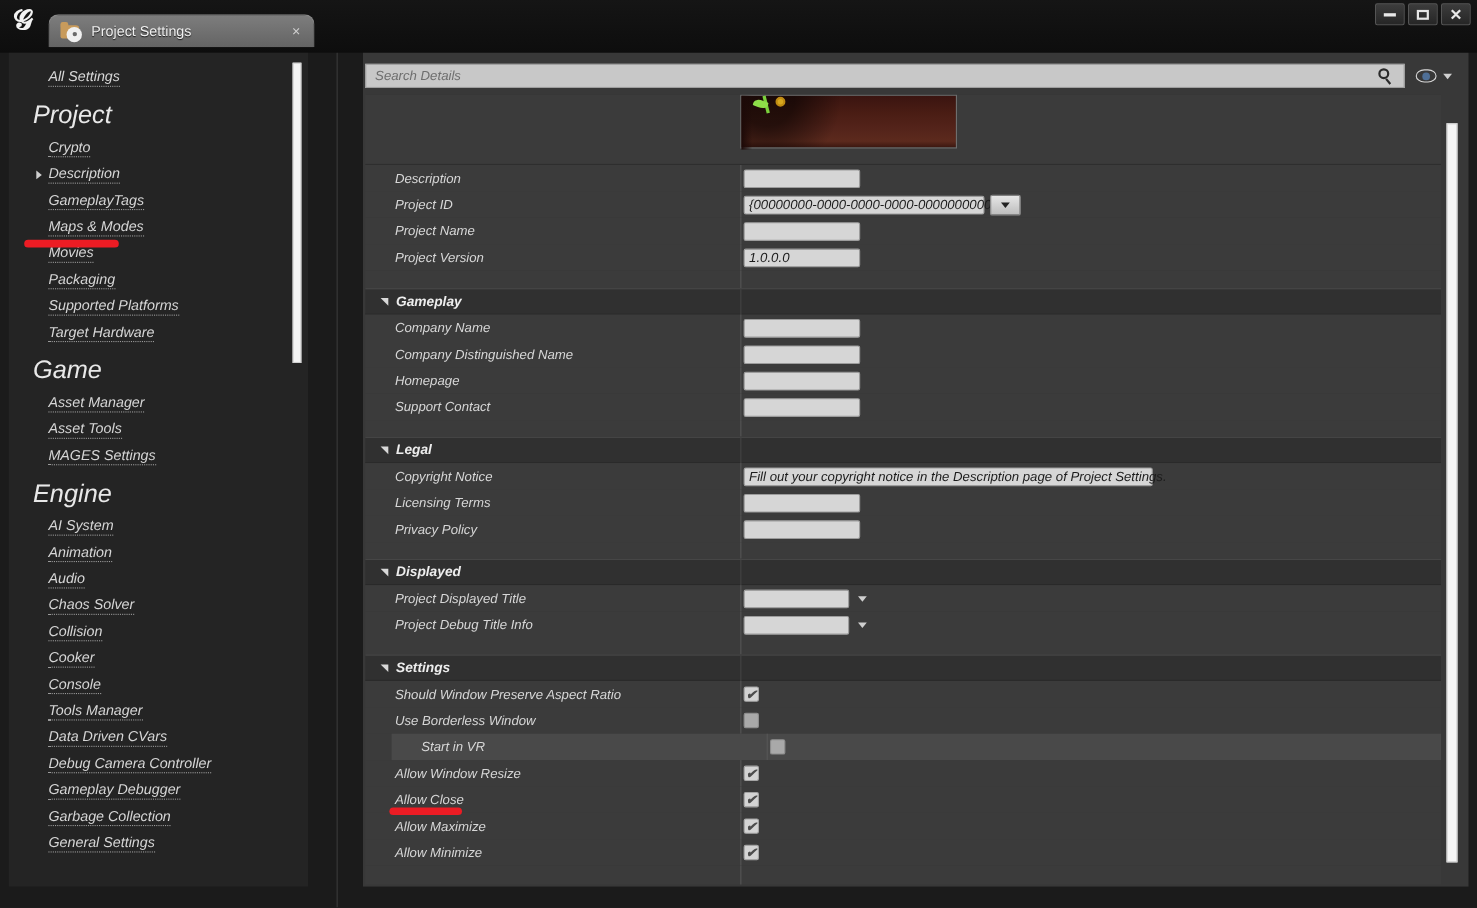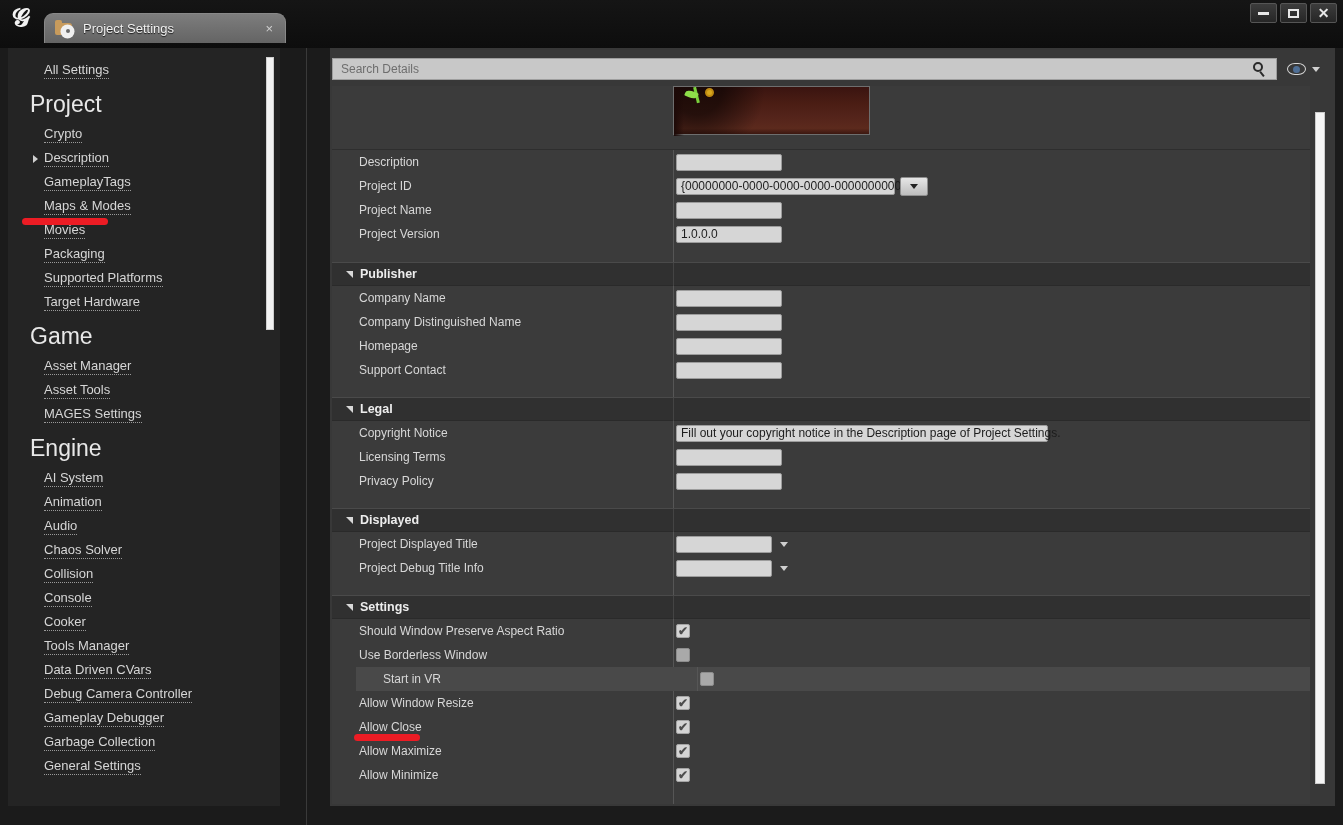--- a/index.html
+++ b/index.html
@@ -93,20 +93,21 @@
   }
   .win-btn .bar { width: 11px; height: 3px; background: #e8e8e8; }
   .win-btn .box { width: 11px; height: 9px; border: 2px solid #e8e8e8; }
   .win-btn .ex  { font-size: 14px; font-weight: bold; line-height: 1; }
 
   
   #content {
     position: absolute; left: 0; top: 48px;
     width: 1343px; height: 777px;
     background: #1b1b1b;
+    font-style: italic;
   }
 
   
   #sidebar {
     position: absolute; left: 8px; top: 0;
     width: 272px; height: 758px;
     background: #242424;
     overflow: hidden;
   }
   #sidebar-inner { position: absolute; left: 0; top: 0; width: 272px; }
@@ -420,22 +421,22 @@
           <div class="nav-group">Game</div>
           <div class="nav-link"><span class="txt">Asset Manager</span></div>
           <div class="nav-link"><span class="txt">Asset Tools</span></div>
           <div class="nav-link"><span class="txt">MAGES Settings</span></div>
           <div class="nav-group">Engine</div>
           <div class="nav-link"><span class="txt">AI System</span></div>
           <div class="nav-link"><span class="txt">Animation</span></div>
           <div class="nav-link"><span class="txt">Audio</span></div>
           <div class="nav-link"><span class="txt">Chaos Solver</span></div>
           <div class="nav-link"><span class="txt">Collision</span></div>
+          <div class="nav-link"><span class="txt">Cooker</span></div>
           <div class="nav-link"><span class="txt">Console</span></div>
-          <div class="nav-link"><span class="txt">Cooker</span></div>
           <div class="nav-link"><span class="txt">Tools Manager</span></div>
           <div class="nav-link"><span class="txt">Data Driven CVars</span></div>
           <div class="nav-link"><span class="txt">Debug Camera Controller</span></div>
           <div class="nav-link"><span class="txt">Gameplay Debugger</span></div>
           <div class="nav-link"><span class="txt">Garbage Collection</span></div>
           <div class="nav-link"><span class="txt">General Settings</span></div>
         </div>
       <div id="sidebar-scroll-track">
         <div id="sidebar-scroll-thumb"></div>
       </div>
@@ -498,21 +499,21 @@
               <div class="col-split"></div>
               <div class="value">
                 <div class="text-field tf-w106">1.0.0.0</div>
               </div>
             </div>
             <div class="spacer-row" style="height: 16px;">
               <div class="col-split" style="height: 16px;"></div>
             </div>
             <div class="section-header">
               <div class="tri"></div>
-              <div class="title">Publisher</div>
+              <div class="title">Gameplay</div>
               <div class="col-split"></div>
             </div>
             <div class="prop-row">
               <div class="label">Company Name</div>
               <div class="col-split"></div>
               <div class="value">
                 <div class="text-field tf-w106"></div>
               </div>
             </div>
             <div class="prop-row">

